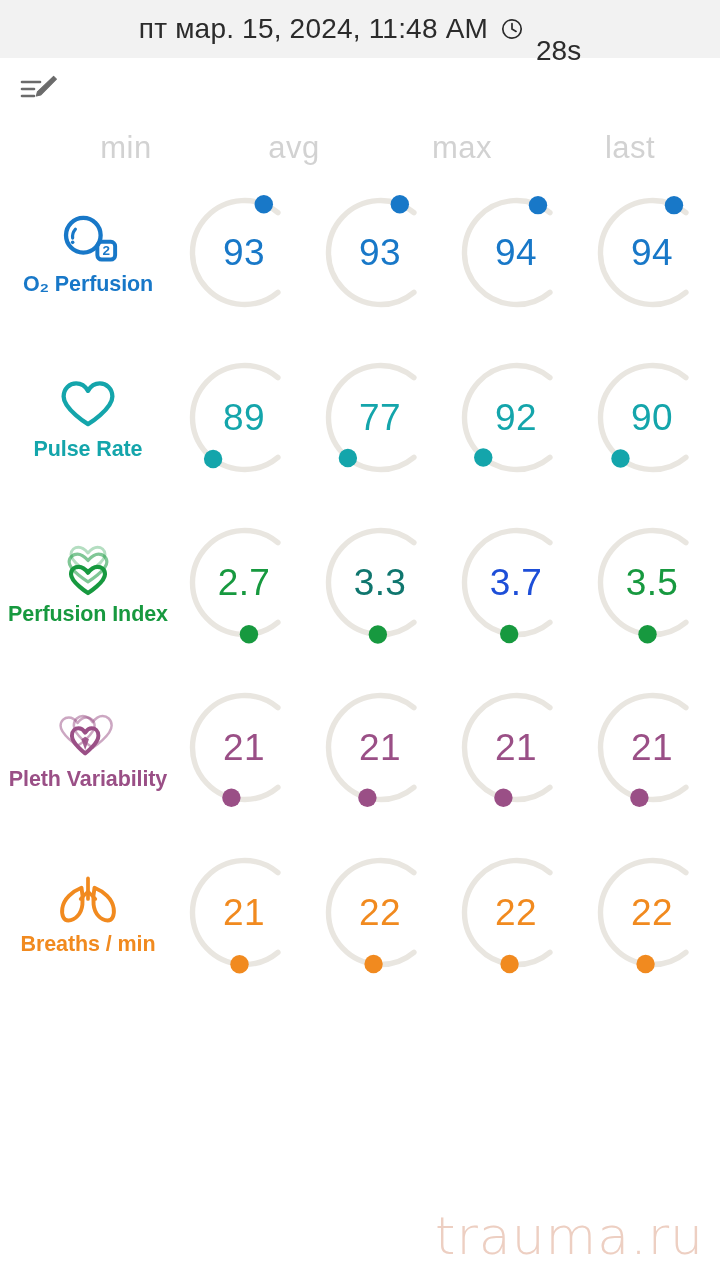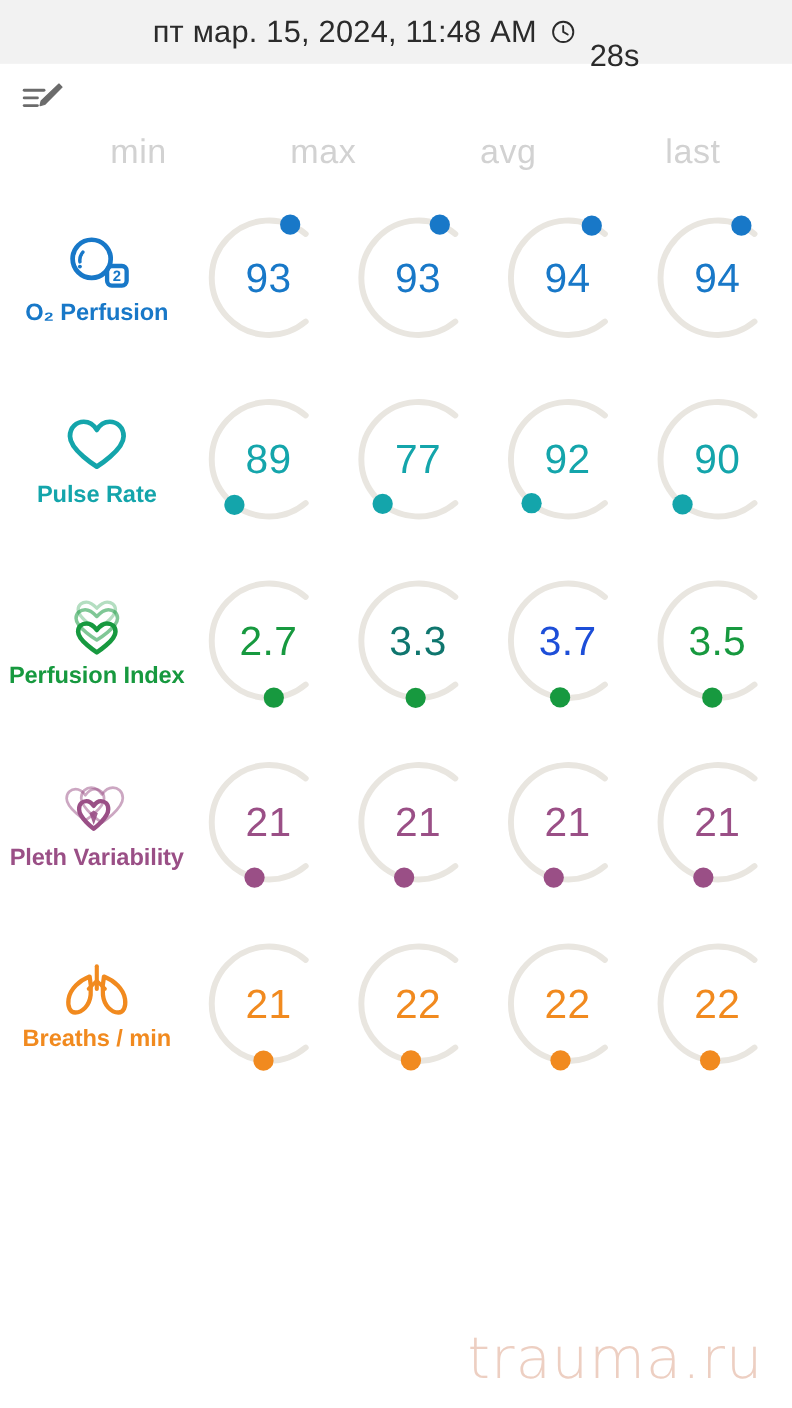--- a/index.html
+++ b/index.html
@@ -24,21 +24,21 @@
   .statusbar .clock-ico { width:24px; height:24px; display:block; }
   .statusbar .secs { font-size:28px; color:#2b2b2b;margin-top:43px; }
 
   
   .editbar { height:62px; position:relative; }
   .edit-icon { position:absolute; left:16px; top:12px; width:44px; height:40px; cursor:pointer; }
 
   
   .colheads {
     display:flex; padding-right:6px;
-    height:46px; align-items:flex-start;margin-left:42px;
+    height:46px; align-items:flex-end;margin-left:42px;
   }
   .colheads .ch {
     flex:1; text-align:center; font-size:31px; color:#d2d2d2; letter-spacing:0.5px;
   }
 
   
   .rows { padding-top:4px; }
   .row { display:flex; align-items:center; height:165px; }
 
   .rowlabel {
@@ -55,21 +55,21 @@
   .cell { flex:1; display:flex; align-items:center; justify-content:center; }
   .gauge { position:relative; width:125px; height:125px; }
   .gauge svg { position:absolute; inset:0; width:125px; height:125px; overflow:visible; }
   .gauge .val {
     position:absolute; inset:0; display:flex; align-items:center; justify-content:center;
     font-size:37px; letter-spacing:0.3px;text-align:right;
   }
 
   
   .watermark {
-    position:absolute; right:26px; bottom:14px;
+    position:absolute; right:16px; bottom:14px;
     font-size:52px; color:#edcfc2; letter-spacing:1px;
     font-family:"DejaVu Sans", sans-serif; font-weight:300;
   }
 </style>
 </head>
 <body>
 
 <div id="app">
 
   <div class="statusbar">
@@ -91,22 +91,22 @@
           <line x1="6" y1="19" x2="18" y2="19"></line>
           <line x1="6" y1="26" x2="18" y2="26"></line>
         </g>
         <path d="M37.6 6.4 L40.4 9.2 L24.6 25.0 L20.4 26.0 L21.4 21.8 Z" fill="#6b6b6b" stroke="#6b6b6b" stroke-width="1.1" stroke-linejoin="round"></path>
       </svg>
     </span>
   </div>
 
   <div class="colheads">
     <div class="ch">min</div>
+    <div class="ch">avg</div>
     <div class="ch">max</div>
-    <div class="ch">avg</div>
     <div class="ch">last</div>
   </div>
 
   <div class="rows" id="rows">
       <div class="row">
         <div class="rowlabel">
           <span class="ico">
             <svg viewBox="0 0 66 62" width="62" height="58">
         <circle cx="28" cy="27" r="18.5" fill="none" stroke="#1878c8" stroke-width="4.6"></circle>
         <path d="M19.5 20.5 A12 12 0 0 0 16.6 30" fill="none" stroke="#1878c8" stroke-width="3.4" stroke-linecap="round"></path>

